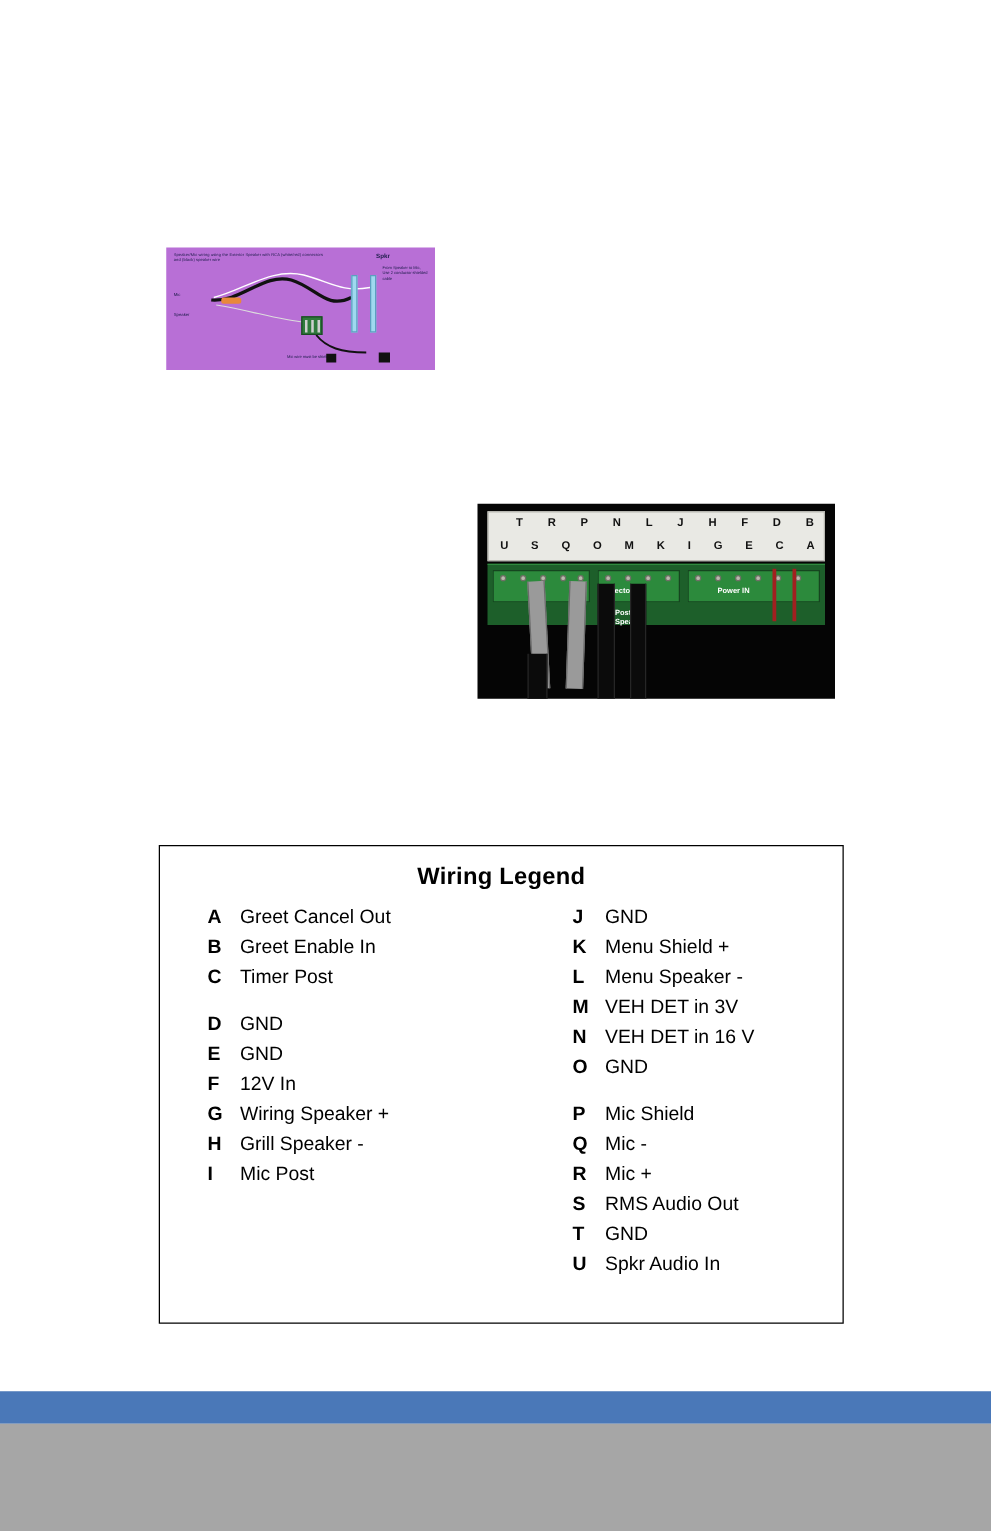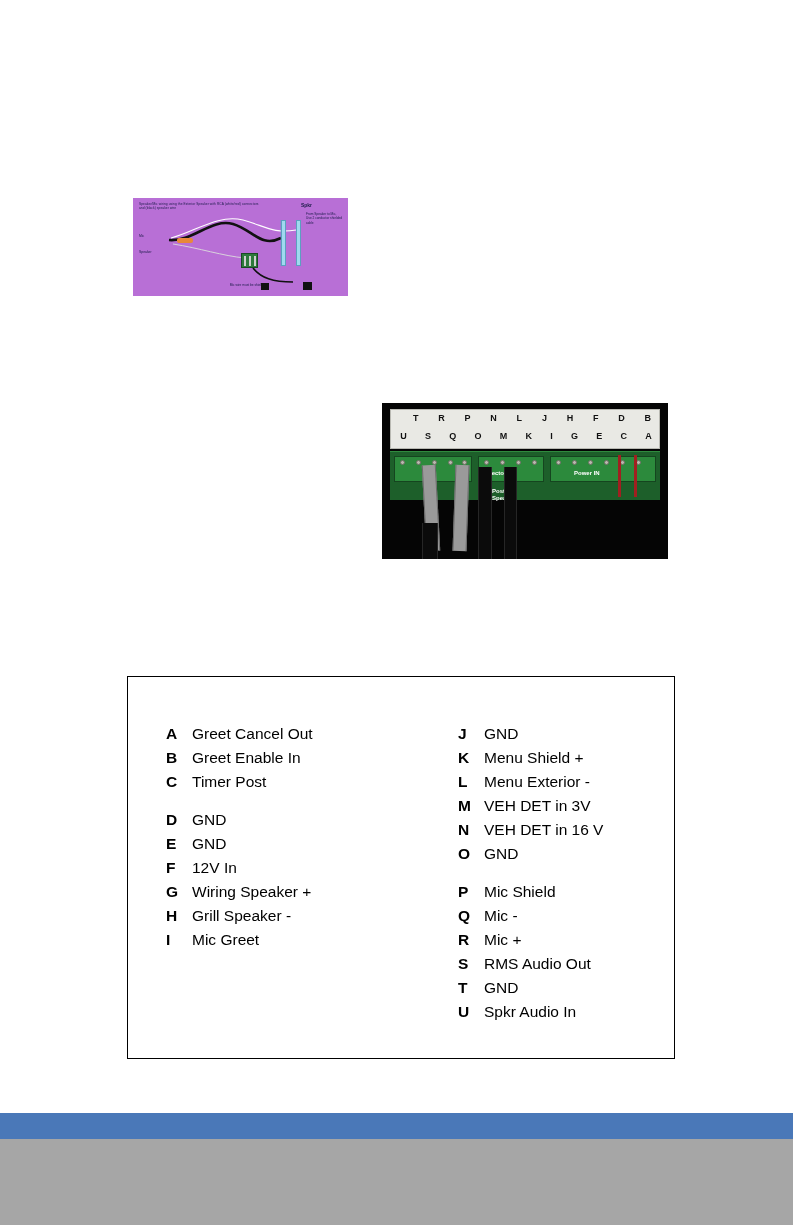--- a/index.html
+++ b/index.html
@@ -397,20 +397,21 @@
     <div class="fr-wire-grey" style="left:72px; top:62px; width:12px; height:86px; transform:rotate(2deg)"></div>
     <div class="fr-wire-black" style="left:40px; top:120px; width:14px; height:40px"></div>
     <div class="fr-wire-black" style="left:96px; top:64px; width:12px; height:92px"></div>
     <div class="fr-wire-black" style="left:122px; top:64px; width:11px; height:92px"></div>
     <div class="fr-wire-red" style="left:236px; top:52px; height:42px"></div>
     <div class="fr-wire-red" style="left:252px; top:52px; height:42px"></div>
   </div>
 </div>
 
 <div class="legend">
+  <div class="legend-title">Wiring Legend</div>
 
   <div class="legend-cols">
     <div class="legend-col left">
       <div class="leg-item">
         <span class="leg-key">A</span>
         <span class="leg-val">Greet Cancel Out</span>
       </div>
       <div class="leg-item">
         <span class="leg-key">B</span>
         <span class="leg-val">Greet Enable In</span>
@@ -435,36 +436,36 @@
       <div class="leg-item">
         <span class="leg-key">G</span>
         <span class="leg-val">Wiring Speaker +</span>
       </div>
       <div class="leg-item">
         <span class="leg-key">H</span>
         <span class="leg-val">Grill Speaker -</span>
       </div>
       <div class="leg-item">
         <span class="leg-key">I</span>
-        <span class="leg-val">Mic Greet</span>
+        <span class="leg-val">Mic Post</span>
       </div>
     </div>
 
     <div class="legend-col right">
       <div class="leg-item">
         <span class="leg-key">J</span>
         <span class="leg-val">GND</span>
       </div>
       <div class="leg-item">
         <span class="leg-key">K</span>
         <span class="leg-val">Menu Shield +</span>
       </div>
       <div class="leg-item">
         <span class="leg-key">L</span>
-        <span class="leg-val">Menu Exterior -</span>
+        <span class="leg-val">Menu Speaker -</span>
       </div>
       <div class="leg-item">
         <span class="leg-key">M</span>
         <span class="leg-val">VEH DET in 3V</span>
       </div>
       <div class="leg-item">
         <span class="leg-key">N</span>
         <span class="leg-val">VEH DET in 16 V</span>
       </div>
       <div class="leg-item">

